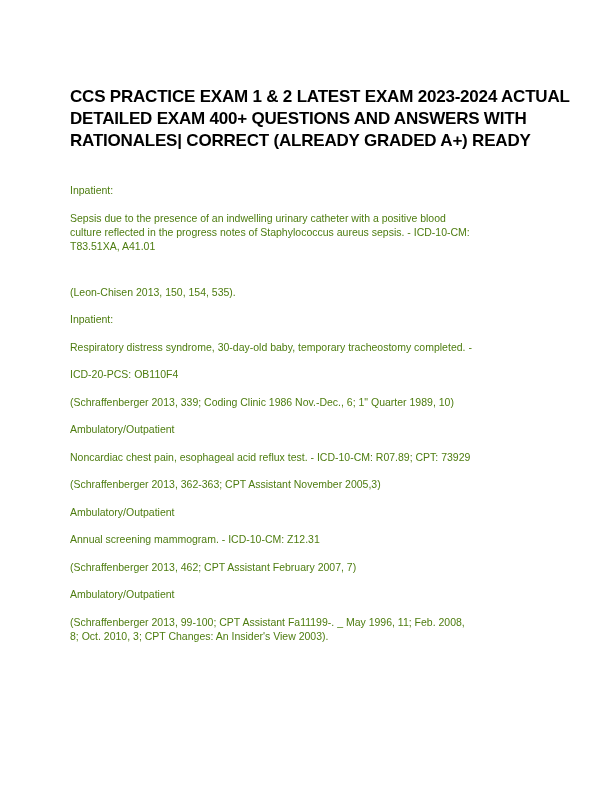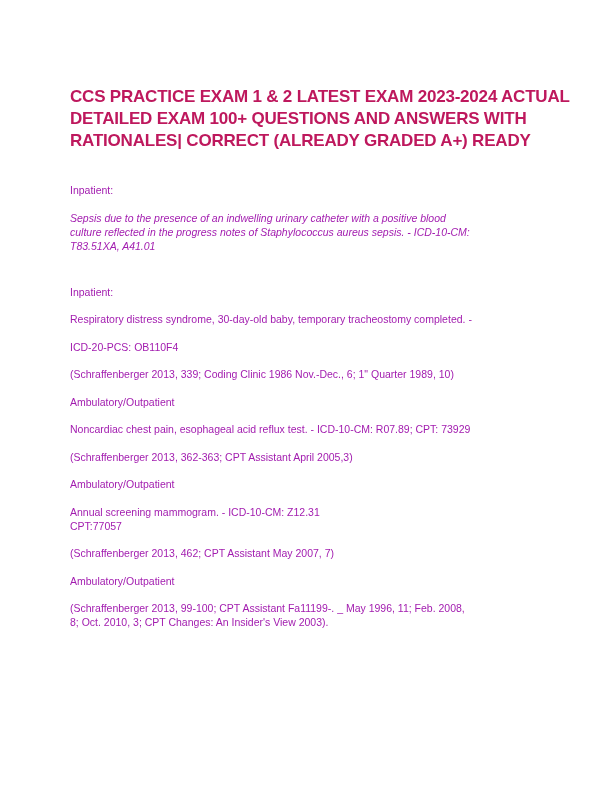--- a/index.html
+++ b/index.html
@@ -33,71 +33,72 @@
     font-size: 10.5px;
     line-height: 14px;
     font-weight: 400;
   }
   .para .line {
     display: block;
     white-space: nowrap;
   }
   .gap-after {
     margin-bottom: 32px;
-    font-style: italic;
   }
 </style>
 </head>
 <body>
 
 <main class="page" style="background: rgb(255, 255, 255);">
-  <h1 class="title" style="color: #be185d;">
+  <h1 class="title" style="color: #000000;">
       <span class="title-line">CCS PRACTICE EXAM 1 &amp; 2 LATEST EXAM 2023-2024 ACTUAL</span>
-      <span class="title-line">DETAILED EXAM 100+ QUESTIONS AND ANSWERS WITH</span>
+      <span class="title-line">DETAILED EXAM 400+ QUESTIONS AND ANSWERS WITH</span>
       <span class="title-line">RATIONALES| CORRECT (ALREADY GRADED A+) READY</span>
     </h1>
-  <div class="body" style="color: #a21caf;">
+  <div class="body" style="color: #4d7c0f;">
       <p class="para">
         <span class="line">Inpatient:</span>
       </p>
       <p class="para gap-after">
         <span class="line">Sepsis due to the presence of an indwelling urinary catheter with a positive blood</span>
         <span class="line">culture reflected in the progress notes of Staphylococcus aureus sepsis. - ICD-10-CM:</span>
         <span class="line">T83.51XA, A41.01</span>
+      </p>
+      <p class="para">
+        <span class="line">(Leon-Chisen 2013, 150, 154, 535).</span>
       </p>
       <p class="para">
         <span class="line">Inpatient:</span>
       </p>
       <p class="para">
         <span class="line">Respiratory distress syndrome, 30-day-old baby, temporary tracheostomy completed. -</span>
       </p>
       <p class="para">
         <span class="line">ICD-20-PCS: OB110F4</span>
       </p>
       <p class="para">
         <span class="line">(Schraffenberger 2013, 339; Coding Clinic 1986 Nov.-Dec., 6; 1" Quarter 1989, 10)</span>
       </p>
       <p class="para">
         <span class="line">Ambulatory/Outpatient</span>
       </p>
       <p class="para">
         <span class="line">Noncardiac chest pain, esophageal acid reflux test. - ICD-10-CM: R07.89; CPT: 73929</span>
       </p>
       <p class="para">
-        <span class="line">(Schraffenberger 2013, 362-363; CPT Assistant April 2005,3)</span>
+        <span class="line">(Schraffenberger 2013, 362-363; CPT Assistant November 2005,3)</span>
       </p>
       <p class="para">
         <span class="line">Ambulatory/Outpatient</span>
       </p>
       <p class="para">
         <span class="line">Annual screening mammogram. - ICD-10-CM: Z12.31</span>
-        <span class="line">CPT:77057</span>
       </p>
       <p class="para">
-        <span class="line">(Schraffenberger 2013, 462; CPT Assistant May 2007, 7)</span>
+        <span class="line">(Schraffenberger 2013, 462; CPT Assistant February 2007, 7)</span>
       </p>
       <p class="para">
         <span class="line">Ambulatory/Outpatient</span>
       </p>
       <p class="para">
         <span class="line">(Schraffenberger 2013, 99-100; CPT Assistant Fa11199-. _ May 1996, 11; Feb. 2008,</span>
         <span class="line">8; Oct. 2010, 3; CPT Changes: An Insider's View 2003).</span>
       </p>
     </div>
 </main>

